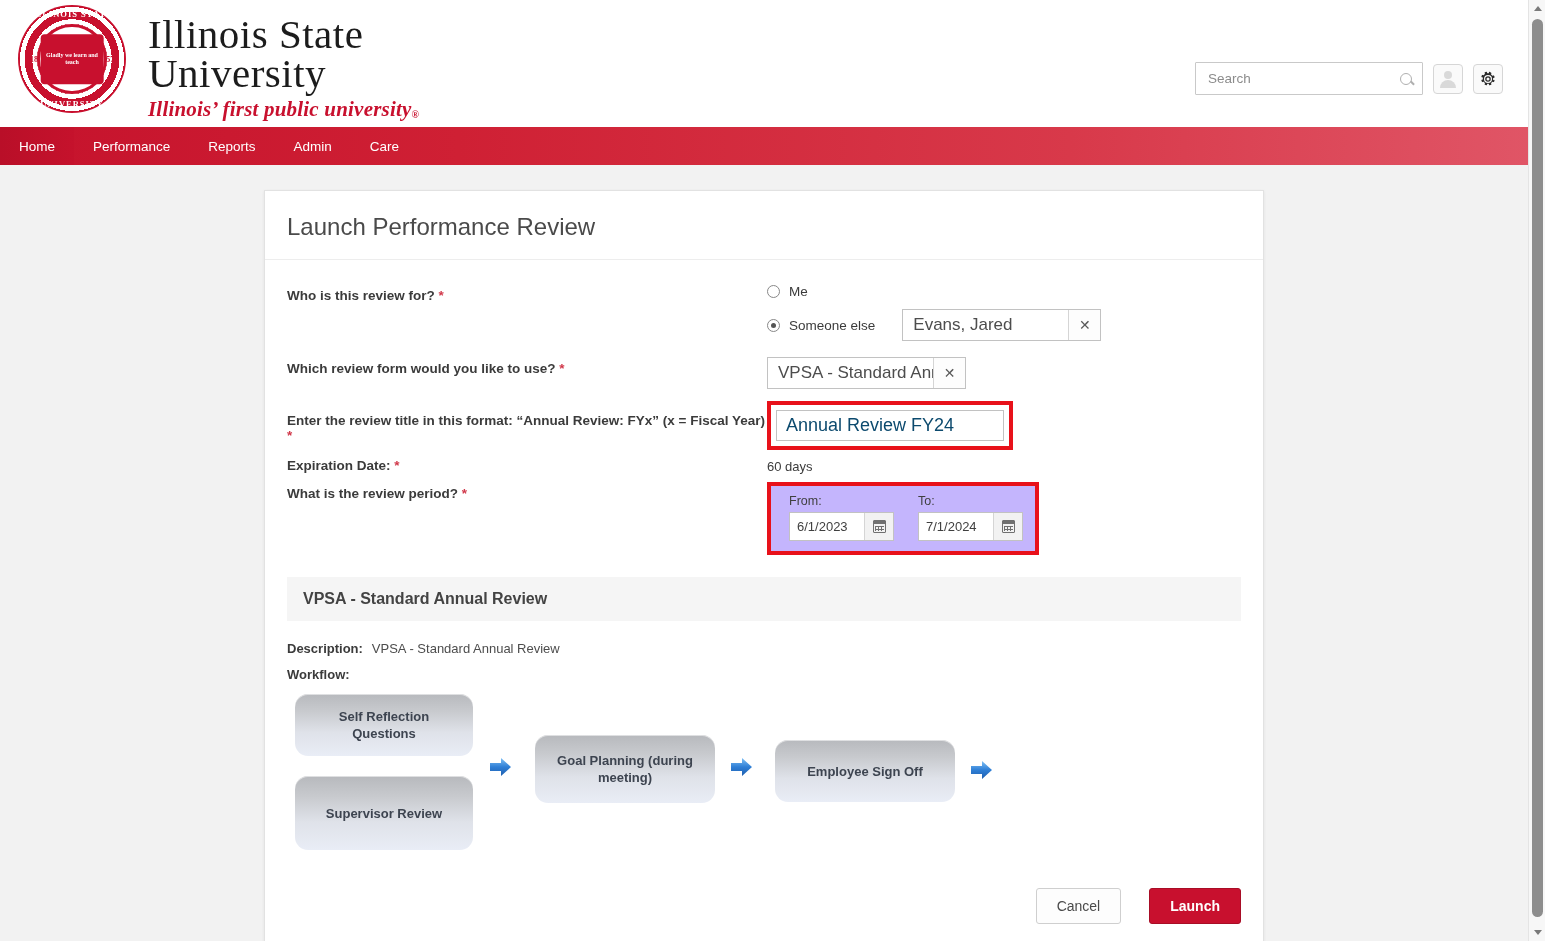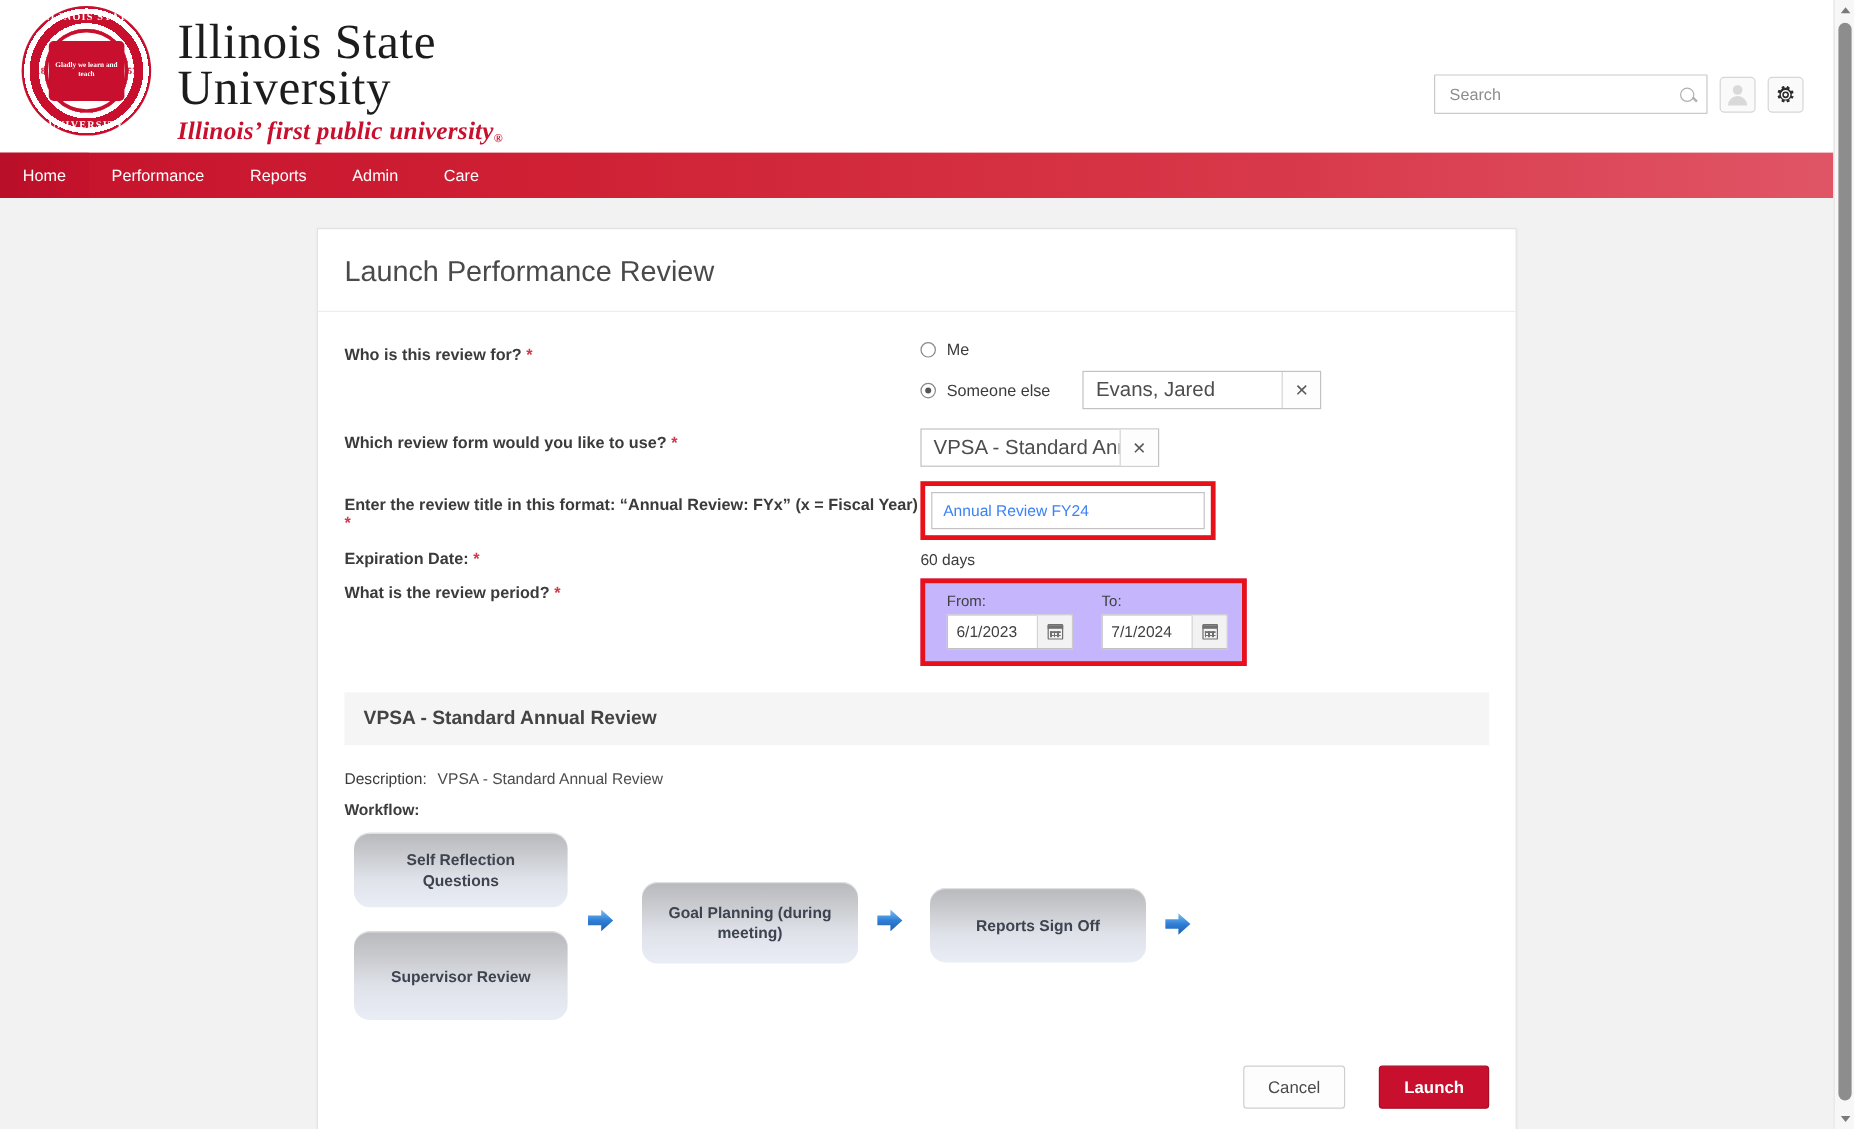--- a/index.html
+++ b/index.html
@@ -128,21 +128,21 @@
     font-size:17px; color:#4d4d4d; overflow:hidden; white-space:nowrap;
   }
   .picker .clr {
     width:32px; border-left:1px solid #d5d5d5; background:#fdfdfd;
     display:flex; align-items:center; justify-content:center;
     font-size:14px; color:#5a5a5a;
   }
 
   .text-input {
     width:228px; height:31px; border:1px solid #c2c2c2; background:#fff;
-    padding:0 9px; font-size:13px; color:#3b82f6;
+    padding:0 9px; font-size:18px; color:#0c4a6e;
     font-family:"Liberation Sans", sans-serif; outline:none;
   }
 
   .hl-box { display:inline-block; border:4px solid #e8111a; padding:5px; background:#fff; }
 
   .static-val { font-size:13px; color:#3b3b3b; padding-top:5px; }
 
   .period-box {
     display:inline-flex; gap:24px; border:4px solid #e8111a; padding:8px 12px 10px 18px; background:#c4b5fd;
   }
@@ -165,21 +165,21 @@
       repeating-linear-gradient(to right,#707070 0 1.4px, transparent 1.4px 3px),
       repeating-linear-gradient(to bottom,#707070 0 1.4px, transparent 1.4px 3px);
   }
 
   
   .section-head {
     margin:22px 0 0 0; background:#f5f5f5; padding:13px 16px;
     font-size:16px; font-weight:bold; color:#434343;
   }
   .desc-row { margin-top:20px; font-size:13px; color:#3b3b3b; }
-  .desc-row b { font-weight:normal; }
+  .desc-row b { font-weight:bold; }
   .desc-row .dv { color:#4d4d4d; margin-left:9px; }
   .wf-label { margin-top:11px; font-size:13px; font-weight:bold; color:#3b3b3b; }
 
   .workflow { position:relative; height:168px; margin-top:8px; }
   .wf-box {
     position:absolute; border-radius:13px;
     background:linear-gradient(to bottom,#b7b9bd 0%, #c8cace 28%, #dfe2e9 62%, #e9edf6 100%);
     box-shadow: inset 0 1px 0 rgba(255,255,255,0.55);
     display:flex; align-items:center; justify-content:center; text-align:center;
     font-size:13px; font-weight:bold; color:#3d4450; padding:6px 14px; line-height:17px;
@@ -368,21 +368,21 @@
           </div>
 
           <div class="wf-box" style="left:248px; top:45px; width:180px; height:68px;">Goal Planning (during meeting)</div>
 
           <div class="wf-arrow" style="left:444px; top:67px;">
             <svg width="22" height="20" viewBox="0 0 22 20">
               <path fill="url(#ag1)" d="M0 6h11V1l10 9-10 9v-5H0z"></path>
             </svg>
           </div>
 
-          <div class="wf-box" style="left:488px; top:50px; width:180px; height:62px;">Reports Sign Off</div>
+          <div class="wf-box" style="left:488px; top:50px; width:180px; height:62px;">Employee Sign Off</div>
 
           <div class="wf-arrow" style="left:684px; top:70px;">
             <svg width="22" height="20" viewBox="0 0 22 20">
               <path fill="url(#ag1)" d="M0 6h11V1l10 9-10 9v-5H0z"></path>
             </svg>
           </div>
 
         </div>
 
       </div>

